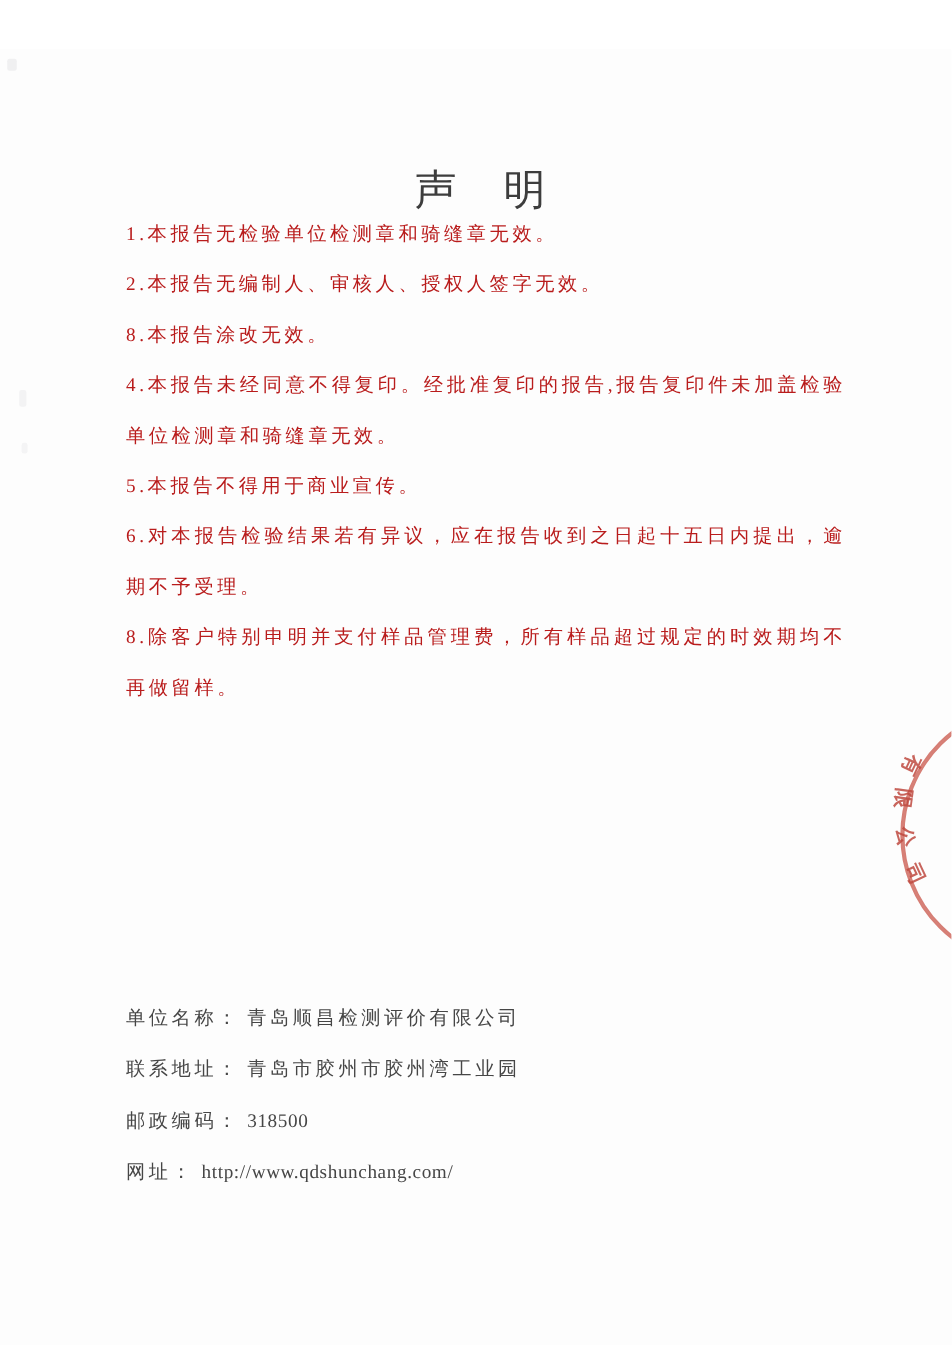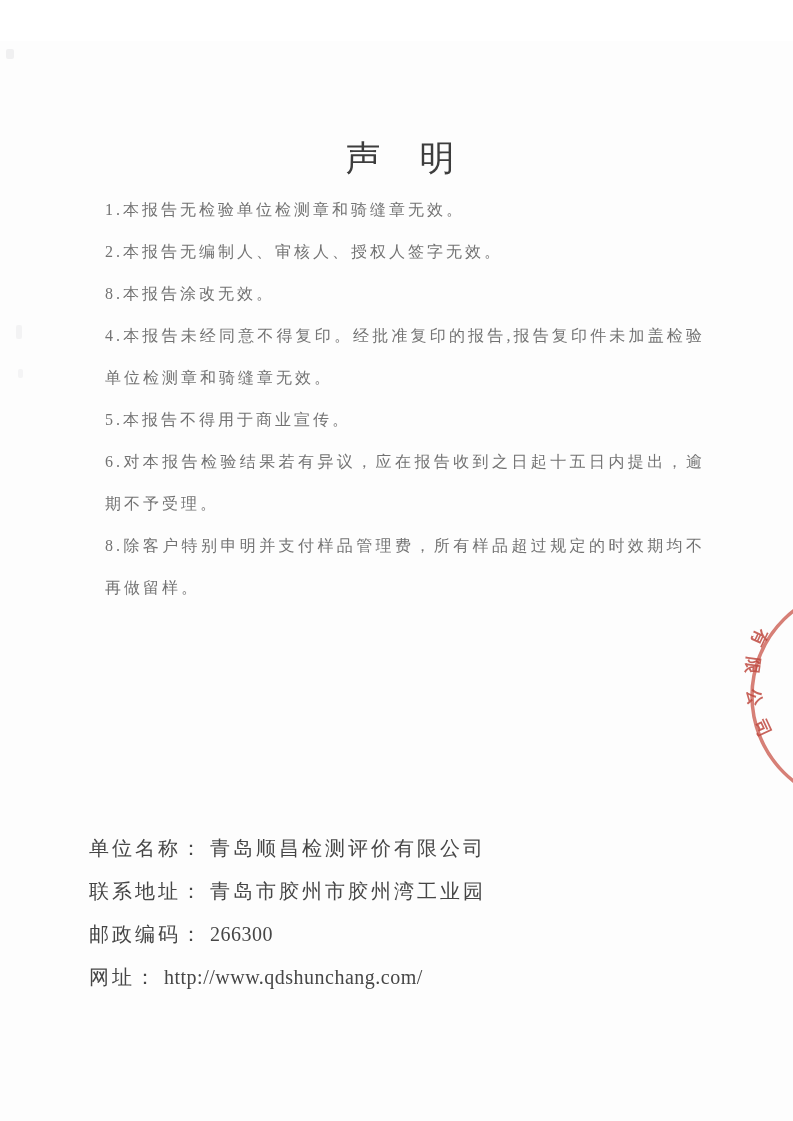--- a/index.html
+++ b/index.html
@@ -21,37 +21,37 @@
     width: 610px;
     text-align: center;
     font-size: 35px;
     color: #3d3d3d;
     letter-spacing: 2px;
   }
 
   
   .statement {
     position: absolute;
-    top: 148px;
+    top: 134px;
     left: 105px;
     width: 600px;
     font-size: 16px;
     line-height: 42px;
-    color: #737373;
+    color: #b91c1c;
     letter-spacing: 3px;
     text-align: justify;
   }
   .statement p { margin: 0; }
 
   
   .contact {
     position: absolute;
     top: 786px;
-    left: 89px;
-    font-size: 20px;
+    left: 105px;
+    font-size: 16px;
     line-height: 43px;
     color: #464646;
   }
   .contact-row { white-space: nowrap; }
   .c-label { letter-spacing: 3px; margin-right: 6px; }
   .c-value { letter-spacing: 3px; }
   .c-value.latin { letter-spacing: 0.5px; }
 
   
   .stamp { position: absolute; left: 0; top: 0; width: 793px; height: 1121px; pointer-events: none; }
@@ -97,21 +97,21 @@
   </div>
 
   <div class="contact">
     <div class="contact-row">
       <span class="c-label">单位名称：</span><span class="c-value">青岛顺昌检测评价有限公司</span>
     </div>
     <div class="contact-row">
       <span class="c-label">联系地址：</span><span class="c-value">青岛市胶州市胶州湾工业园</span>
     </div>
     <div class="contact-row">
-      <span class="c-label">邮政编码：</span><span class="c-value latin">266300</span>
+      <span class="c-label">邮政编码：</span><span class="c-value latin">318500</span>
     </div>
     <div class="contact-row">
       <span class="c-label">网址：</span><span class="c-value latin">http://www.qdshunchang.com/</span>
     </div>
   </div>
 
   <div class="stamp">
     <svg width="240" height="240" viewBox="0 0 240 240">
       <circle cx="160" cy="115" r="108" fill="none" stroke="#c5473b" stroke-width="3.5" opacity="0.7"></circle>
       <circle cx="160" cy="115" r="108" fill="none" stroke="#d98a80" stroke-width="1" opacity="0.35"></circle>

